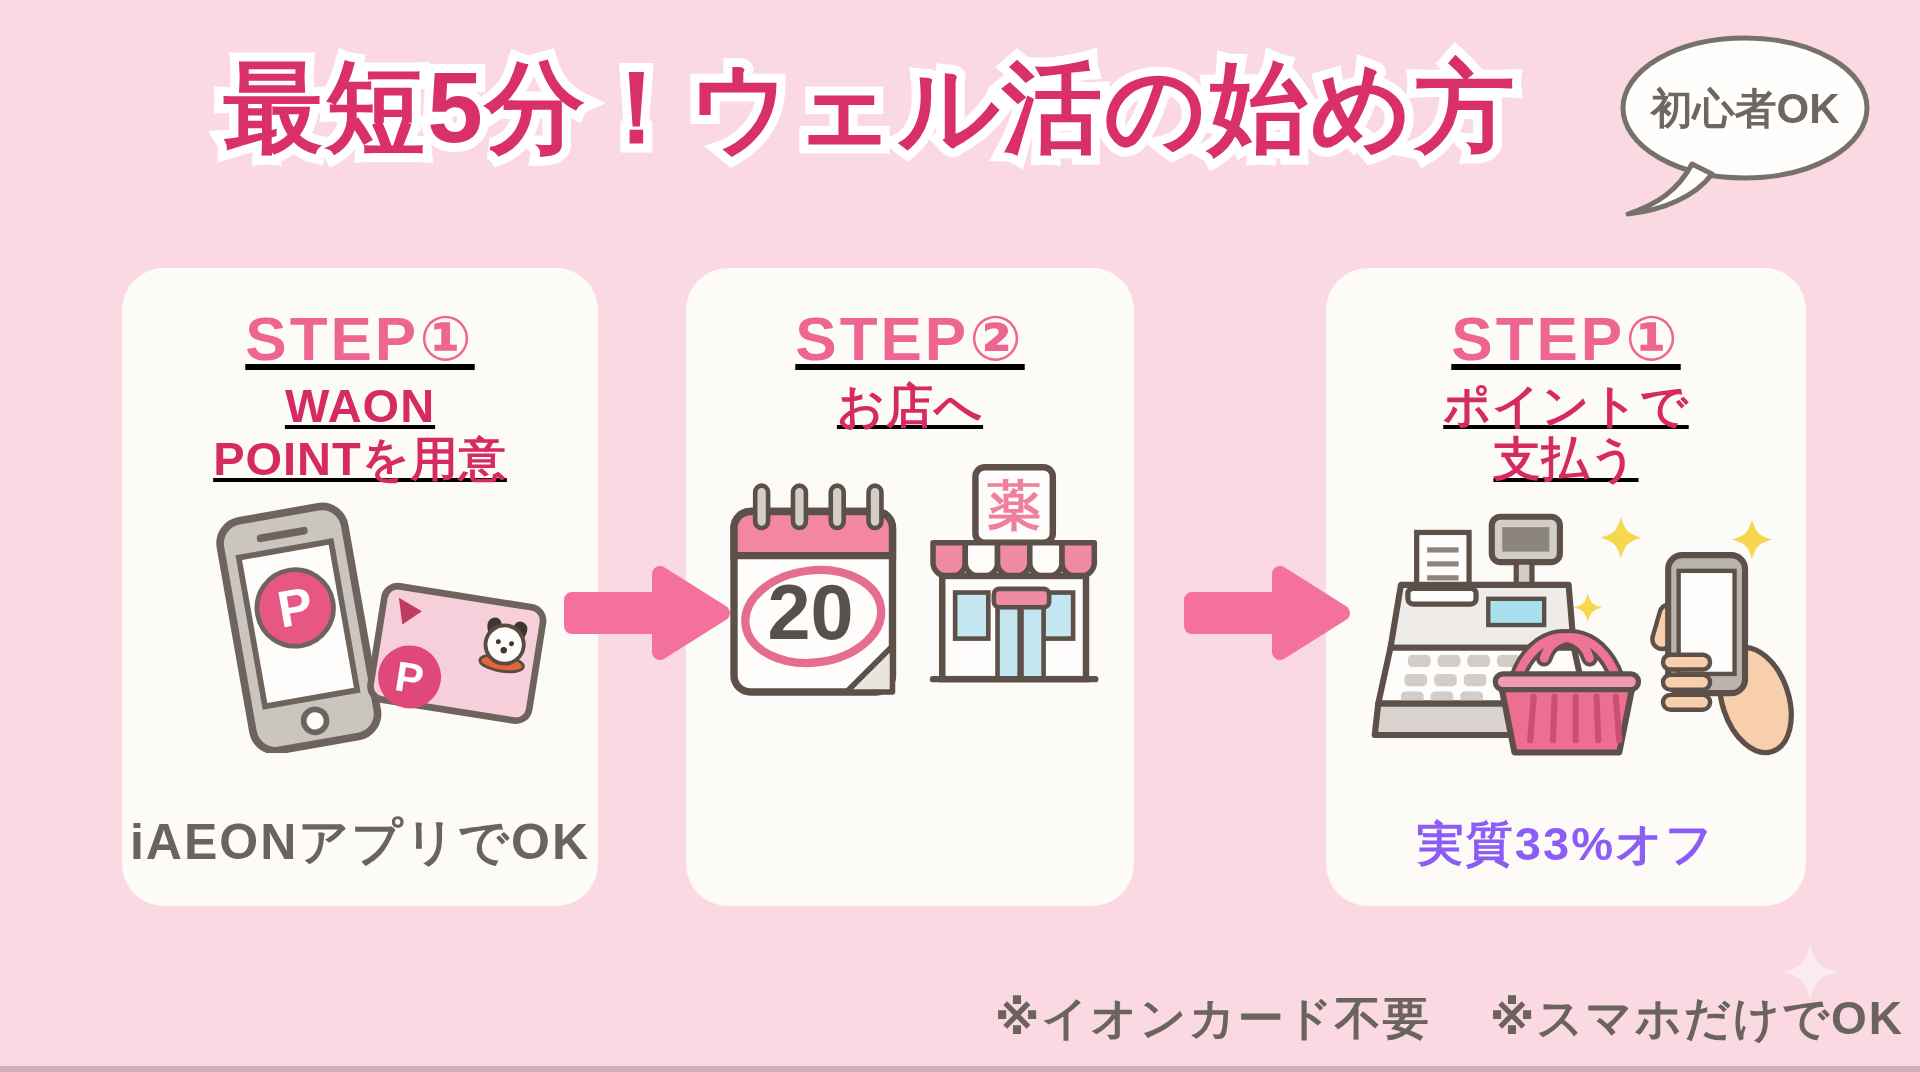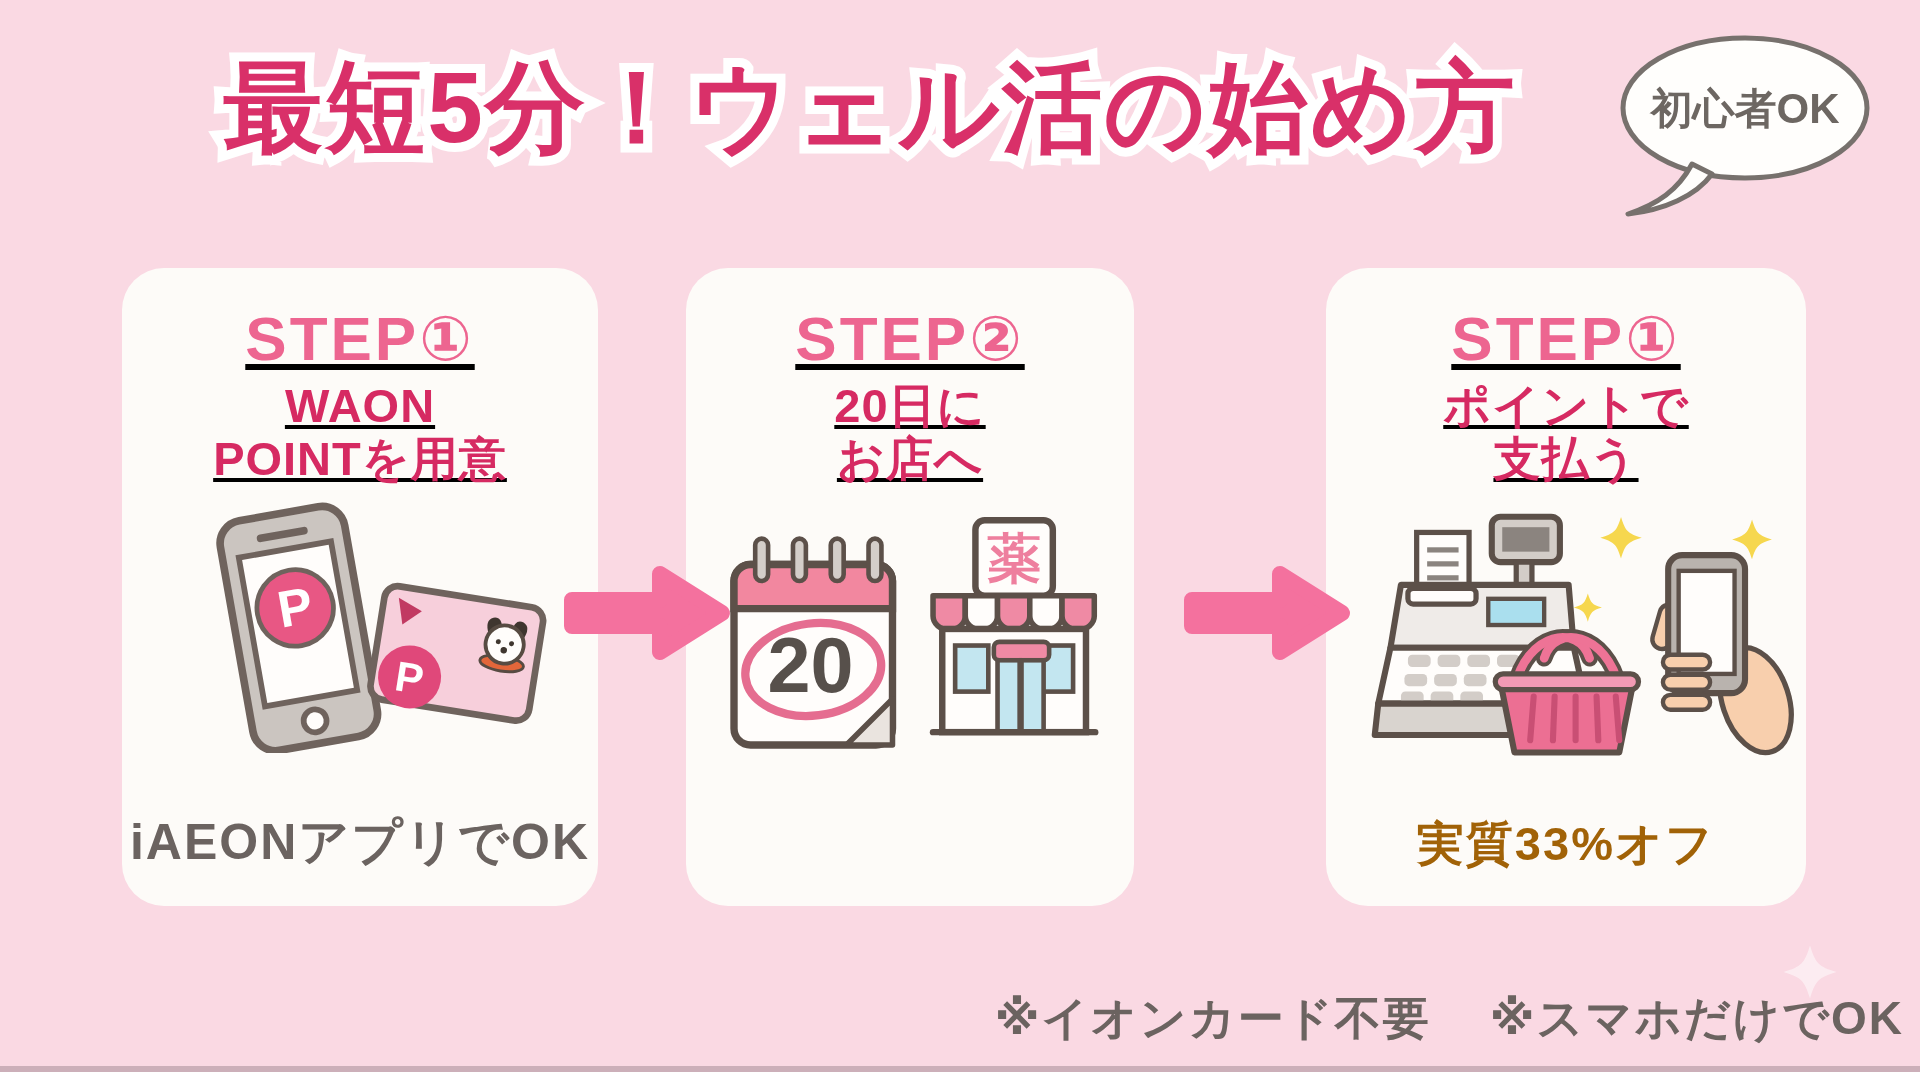--- a/index.html
+++ b/index.html
@@ -42,21 +42,21 @@
   .heading {
     margin-top:4px; text-align:center; font-size:47px; line-height:1.13;
     color:#d62a62; letter-spacing:1px;
   }
   .heading span { display:block; }
   .illus { margin-top:10px; display:flex; justify-content:center; }
   .caption {
     position:absolute; bottom:30px; left:0; width:100%;
     text-align:center; font-size:50px; color:#6b6360; letter-spacing:2px;
   }
-  .caption.pink { color:#a16207; font-size:47px; }
+  .caption.pink { color:#8b5cf6; font-size:47px; }
 
   
   .arrow { position:absolute; top:558px; }
   .arrow1 { left:556px; }
   .arrow2 { left:1176px; }
 
   
   .notes {
     position:absolute; top:988px; right:16px;
     display:flex; gap:59px;
@@ -118,21 +118,20 @@
         </g>
       </g>
     </svg>
   </div>
   <div class="caption">iAEONアプリでOK</div>
 </section>
 
 <section class="card card2">
   <div class="step-label">STEP②</div>
   <div class="heading">
-    <span>20日に</span>
     <span>お店へ</span>
   </div>
   <div class="illus" style="margin-top:26px">
     <svg width="410" height="258" viewBox="0 0 410 280">
 
       <g>
         <rect x="14" y="58" width="172" height="196" rx="18" fill="#fffdfb" stroke="#5c5049" stroke-width="8"></rect>
         <path d="M14,106 v-30 a18,18 0 0 1 18,-18 h136 a18,18 0 0 1 18,18 v30 z" fill="#f2879f" stroke="#5c5049" stroke-width="8"></path>
         <rect x="37" y="30" width="14" height="46" rx="7" fill="#d4cec9" stroke="#5c5049" stroke-width="5"></rect>
         <rect x="78" y="30" width="14" height="46" rx="7" fill="#d4cec9" stroke="#5c5049" stroke-width="5"></rect>

